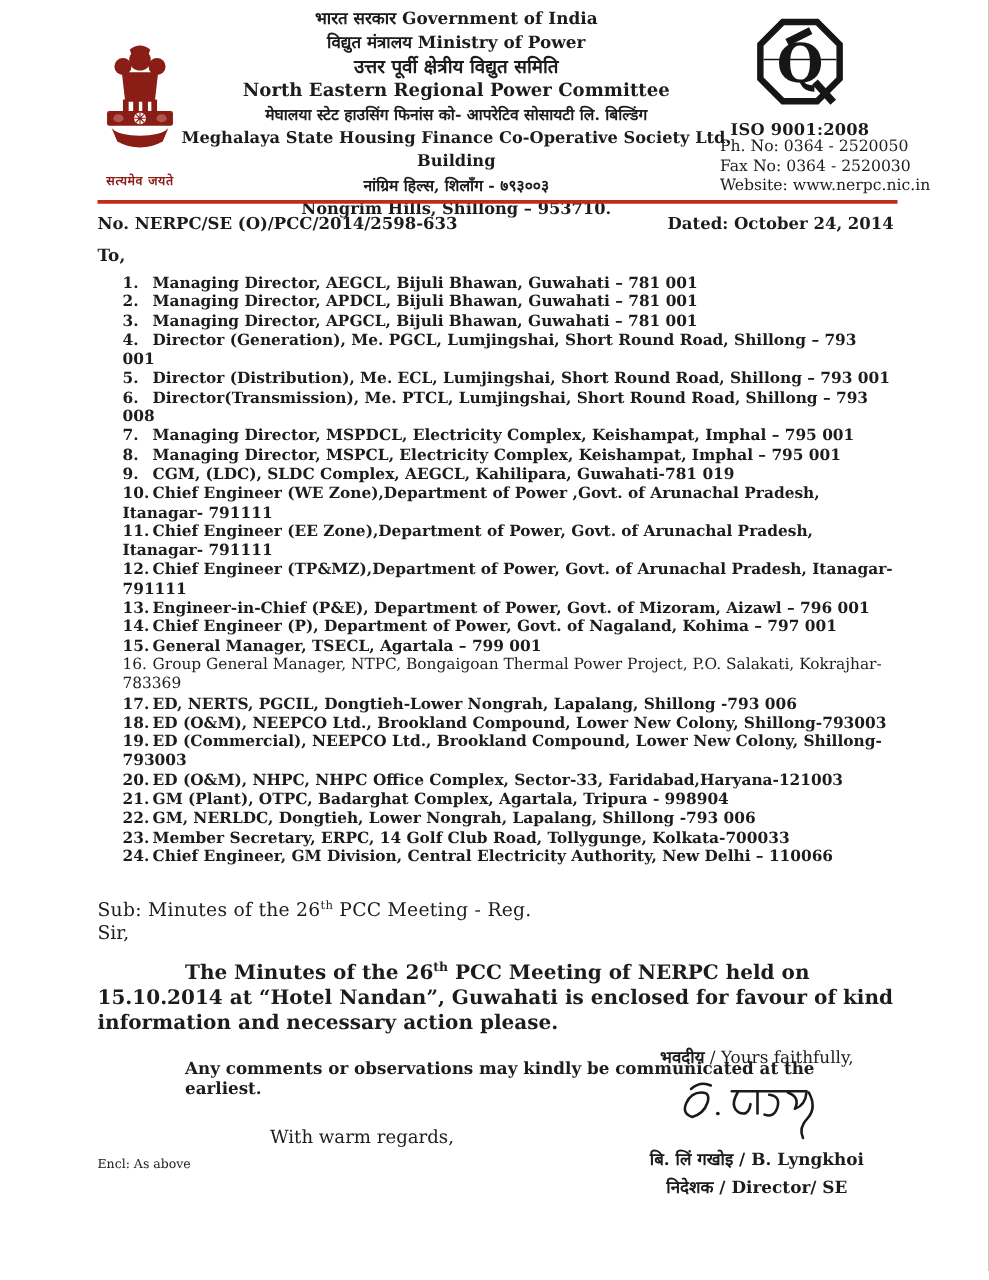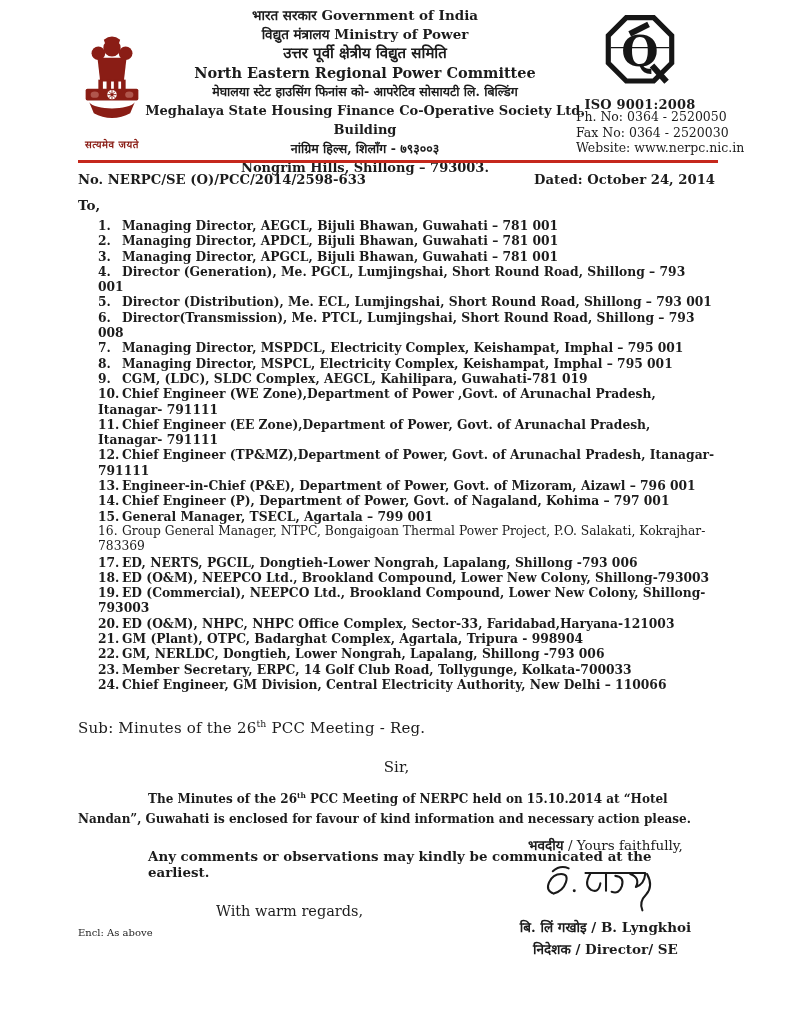--- a/index.html
+++ b/index.html
@@ -25,22 +25,22 @@
   .contact{position:absolute;left:576px;top:109px;width:205px;font-size:12.5px;line-height:15.5px;font-weight:400;}
   .rule{position:absolute;left:78px;top:160px;width:640px;height:3px;background:#c5281c;}
   
   .content{padding:0 76px 0 78px;}
   .refrow{display:flex;justify-content:space-between;margin-top:9px;font-size:13.2px;font-weight:bold;}
   .to{margin-top:10px;font-size:13.5px;font-weight:bold;}
   ol.recips{list-style:none;margin:5px 0 0 0;padding:0 0 0 20px;font-size:12.3px;line-height:15.3px;font-weight:bold;}
   ol.recips .num{display:inline-block;width:24px;}
   ol.recips li.plain{font-weight:normal;}
   .subject{margin-top:27px;font-size:15px;font-weight:500;letter-spacing:.2px;}
-  .salut{margin-top:21px;font-size:15px;font-weight:500;text-align:center;}
-  .para1{margin:13px 0 0 0;font-size:12px;font-weight:bold;line-height:20px;text-indent:70px;}
+  .salut{font-size:15px;font-weight:500;}
+  .para1{margin:13px 0 0 0;font-size:16px;font-weight:bold;line-height:20px;text-indent:70px;}
   .para2{margin:19px 0 0 70px;font-size:13.4px;font-weight:bold;}
   .regards{margin:23px 0 0 138px;font-size:14.5px;font-weight:500;}
   .encl{margin-top:8px;font-size:10px;font-weight:normal;}
   sup{font-size:62%;vertical-align:super;line-height:0;}
   
   .closing{position:absolute;left:488px;top:836px;width:235px;text-align:center;}
   .faithfully{font-size:13.5px;}
   .faithfully .hi{font-weight:bold;}
   .signature{display:block;margin:6px auto 0 auto;}
   .signame{font-size:13.5px;font-weight:600;margin-top:2px;}
@@ -83,21 +83,21 @@
     </div>
 
     <div class="hcenter">
       <div class="h-l1">भारत सरकार Government of India</div>
       <div class="h-l2">विद्युत मंत्रालय Ministry of Power</div>
       <div class="h-l3">उत्तर पूर्वी क्षेत्रीय विद्युत समिति</div>
       <div class="h-l4">North Eastern Regional Power Committee</div>
       <div class="h-l5">मेघालया स्टेट हाउसिंग फिनांस को- आपरेटिव सोसायटी लि. बिल्डिंग</div>
       <div class="h-l6">Meghalaya State Housing Finance Co-Operative Society Ltd. Building</div>
       <div class="h-l7">नांग्रिम हिल्स, शिलाँग - ७९३००३</div>
-      <div class="h-l8">Nongrim Hills, Shillong – 793003.</div>
+      <div class="h-l8">Nongrim Hills, Shillong – 953710.</div>
     </div>
 
     <div class="isowrap">
       <svg width="72" height="78" viewBox="0 0 84 88">
         <polygon points="26,5 58,5 79,26 79,58 58,79 26,79 5,58 5,26" fill="none" stroke="#161616" stroke-width="6"></polygon>
         <line x1="8" y1="40" x2="76" y2="40" stroke="#161616" stroke-width="1.5"></line>
         <text x="42" y="61" font-size="50" font-weight="bold" text-anchor="middle" font-family="DejaVu Serif, Liberation Serif, serif" fill="#161616">Q</text>
         <line x1="30" y1="24" x2="52" y2="13" stroke="#161616" stroke-width="7"></line>
         <line x1="56" y1="61" x2="73" y2="80" stroke="#161616" stroke-width="7"></line>
       </svg>

